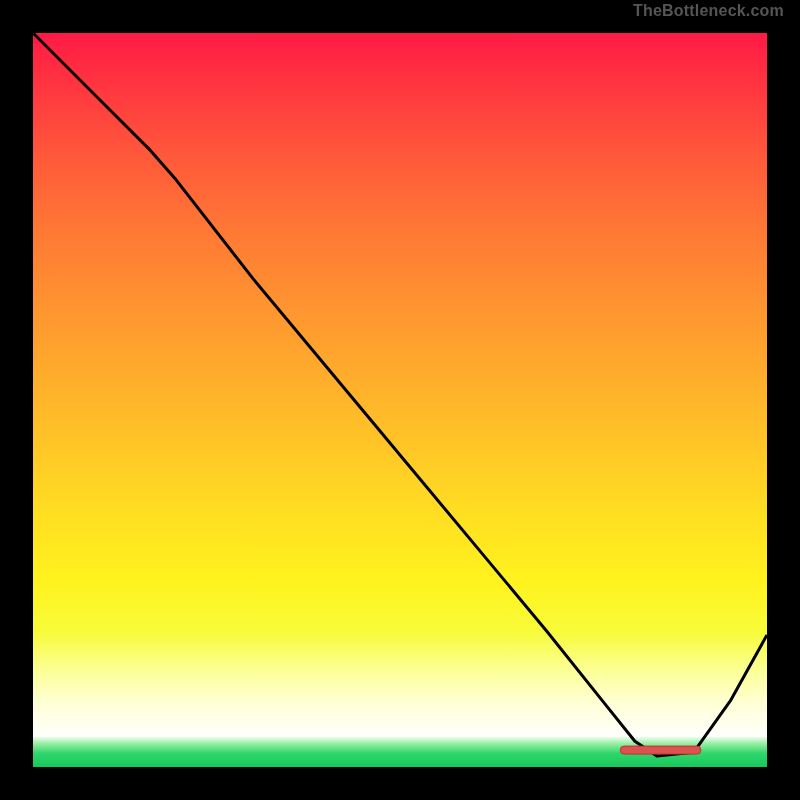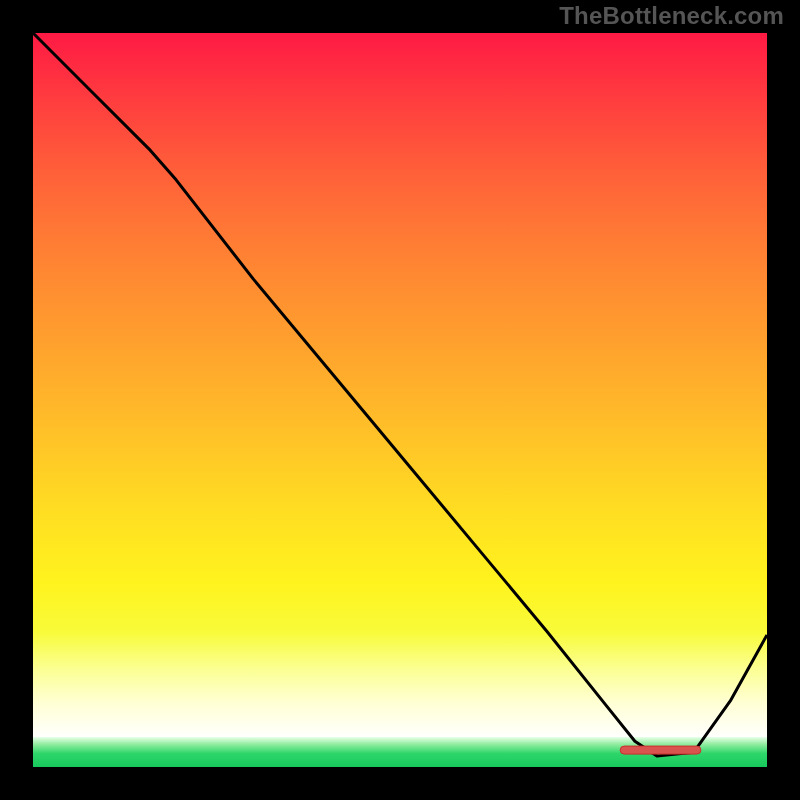--- a/index.html
+++ b/index.html
@@ -13,21 +13,21 @@
   }
   .chart-wrap {
     position: relative;
     width: 800px;
     height: 800px;
   }
   .watermark {
     position: absolute;
     top: 2px;
     right: 16px;
-    font-size: 24px;
+    font-size: 16px;
     font-weight: bold;
     color: #555;
     letter-spacing: 0.2px;
     user-select: none;
   }
   .plot-area {
     position: absolute;
     left: 33px;
     top: 33px;
     width: 734px;

